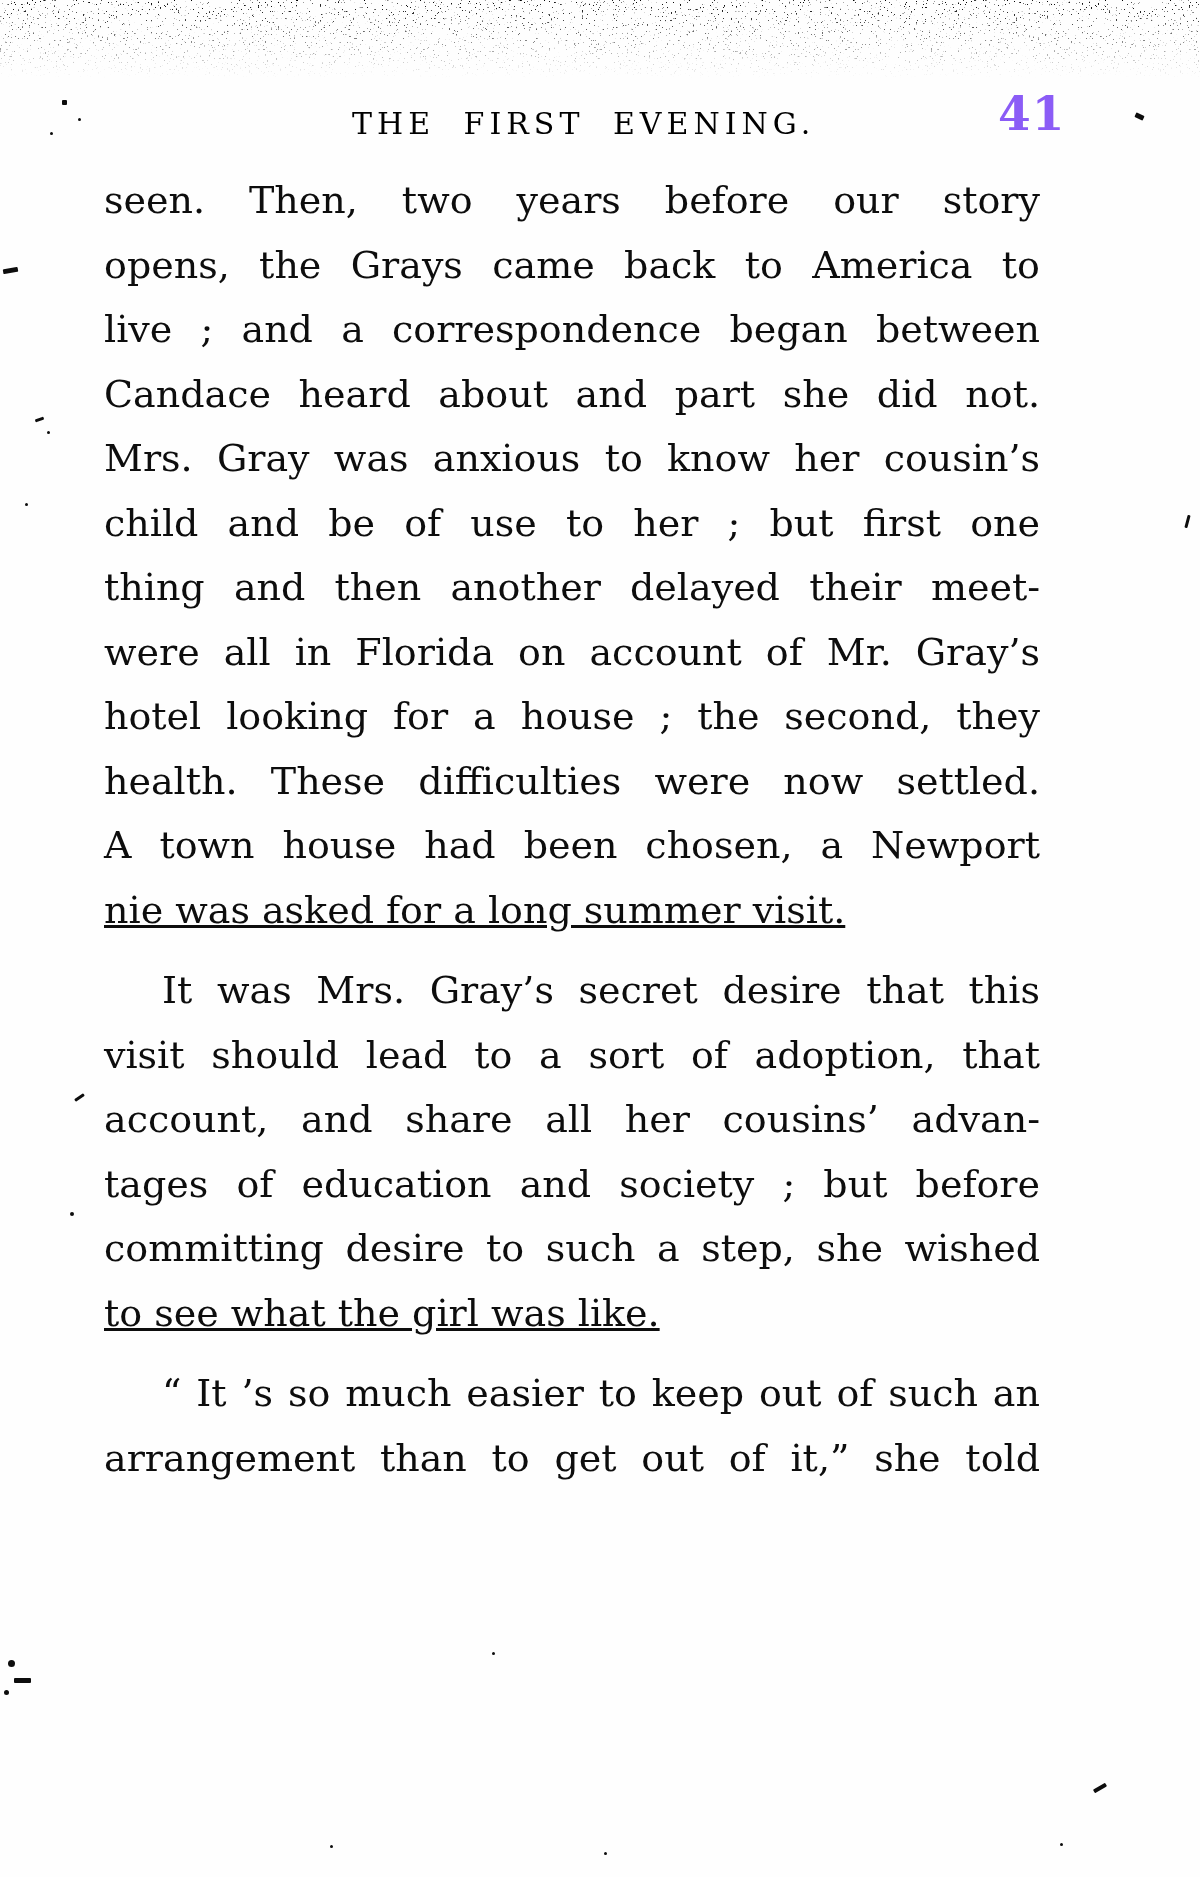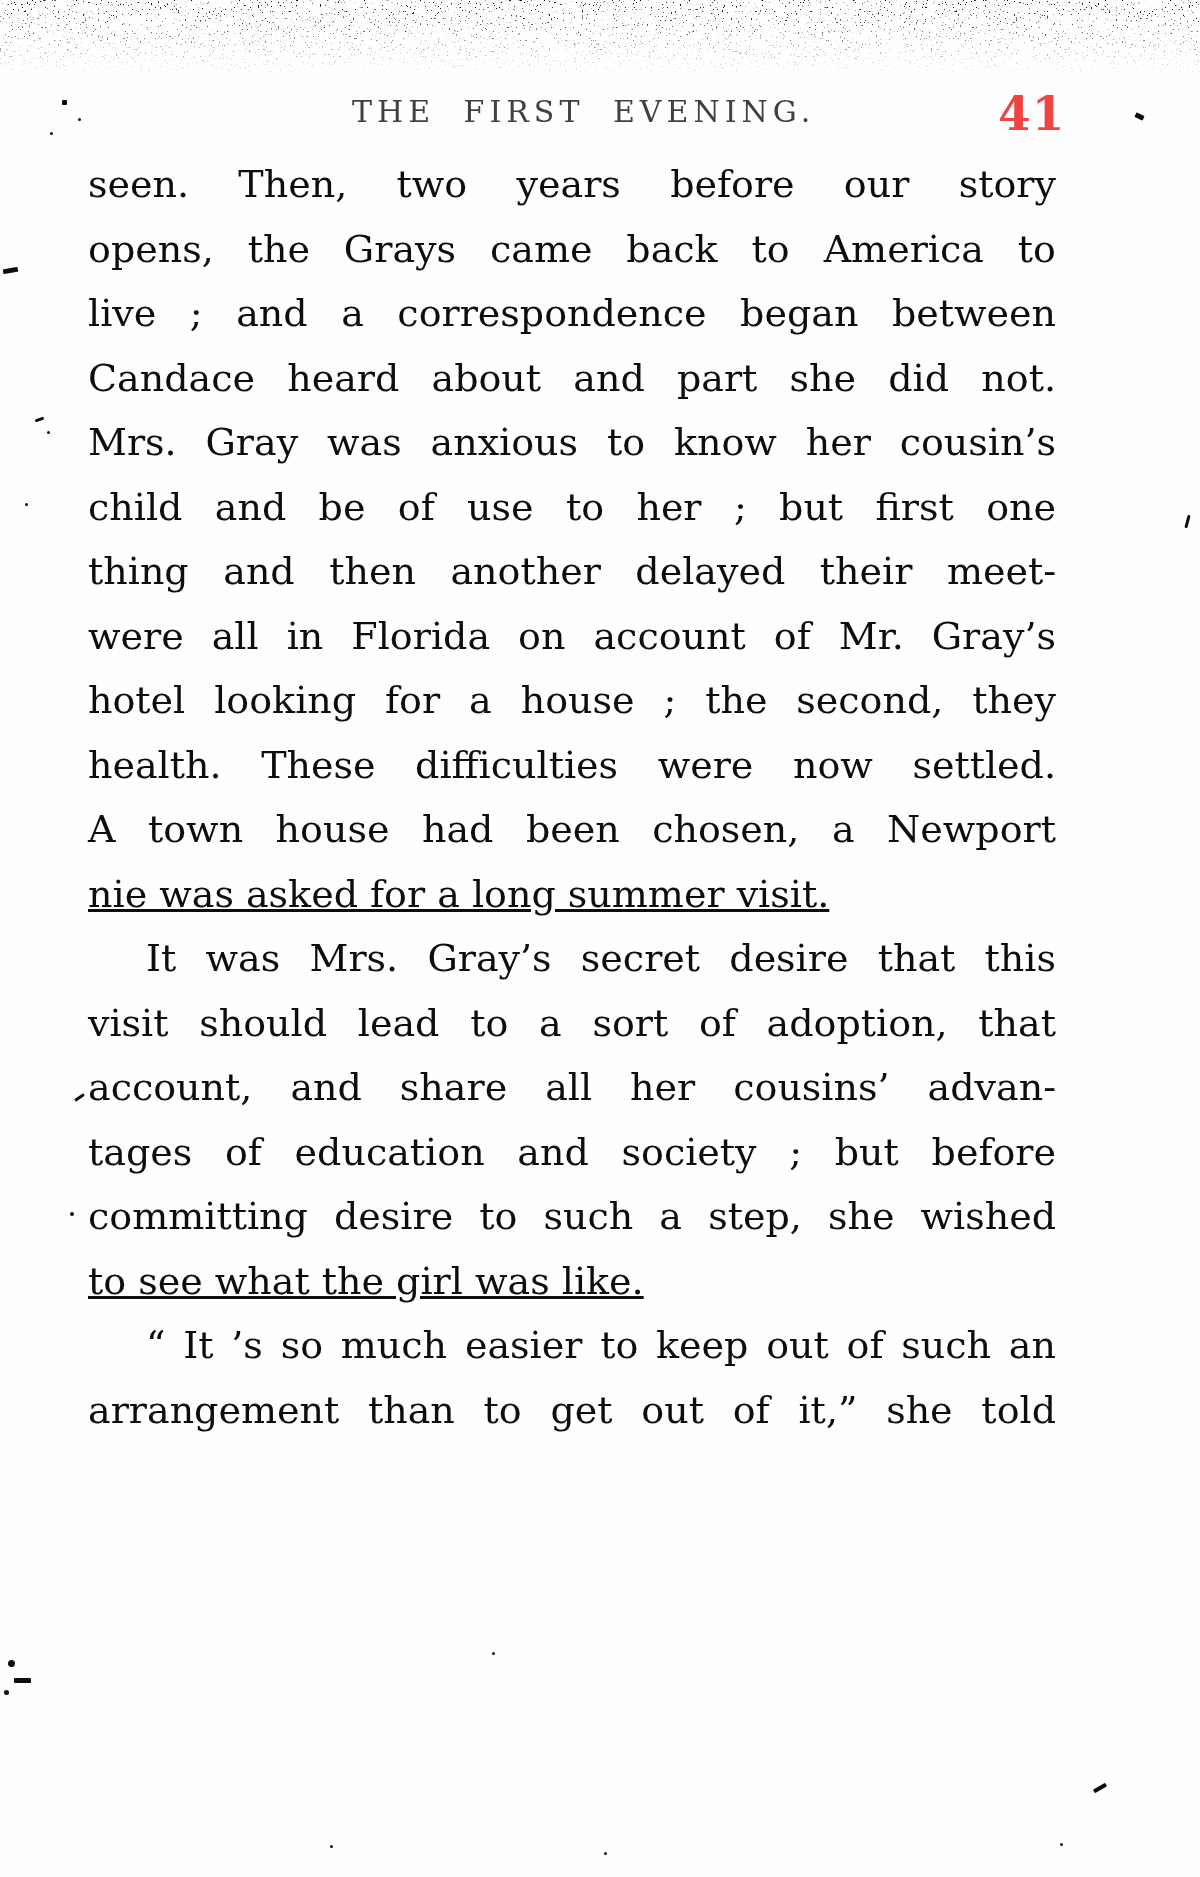--- a/index.html
+++ b/index.html
@@ -20,42 +20,42 @@
     pointer-events: none;
   }
   
   .running-header {
     position: absolute;
     top: 86px; left: 0;
     width: 1200px; height: 70px;
   }
   .header-title {
     position: absolute;
-    left: 352px; top: 8px;
+    left: 352px; top: 20px;
     font-size: 30px;
     letter-spacing: 5px;
     word-spacing: 14px;
-    color: #404040;
+    color: #000000;
     white-space: nowrap;
   }
   .page-number {
     position: absolute;
     left: 998px; top: 0px;
     font-size: 47px;
     font-weight: bold;
     letter-spacing: 1px;
-    color: #ef4444;
+    color: #8b5cf6;
   }
   
   .page-body {
     position: absolute;
     left: 88px; top: 152px;
     width: 968px;
   }
-  .paragraph { margin: 0; }
+  .paragraph { margin: 16px; }
   .line {
     height: 64.5px;
     line-height: 64.5px;
     font-size: 38px;
     white-space: normal;
     text-align: justify;
     text-align-last: justify;
     text-justify: inter-word;
     overflow: visible;
   }

